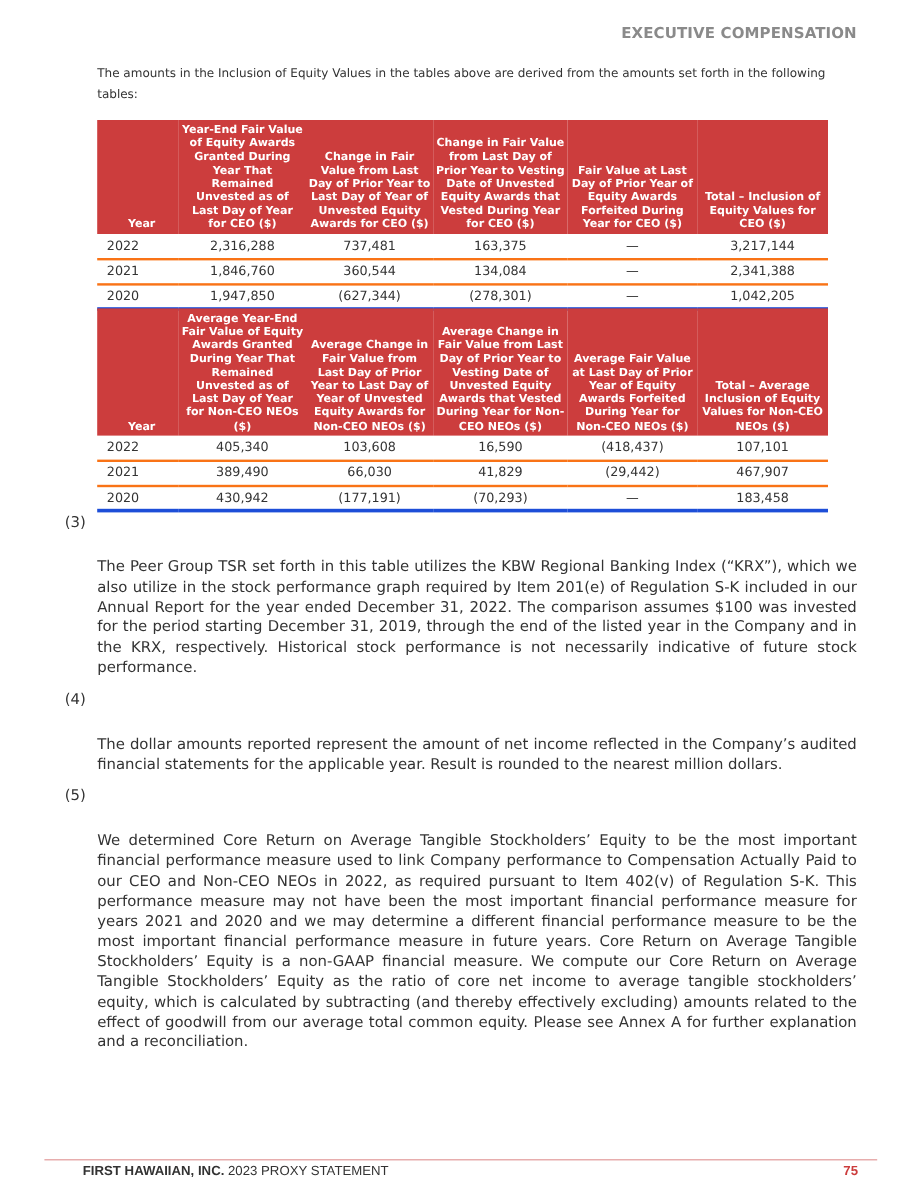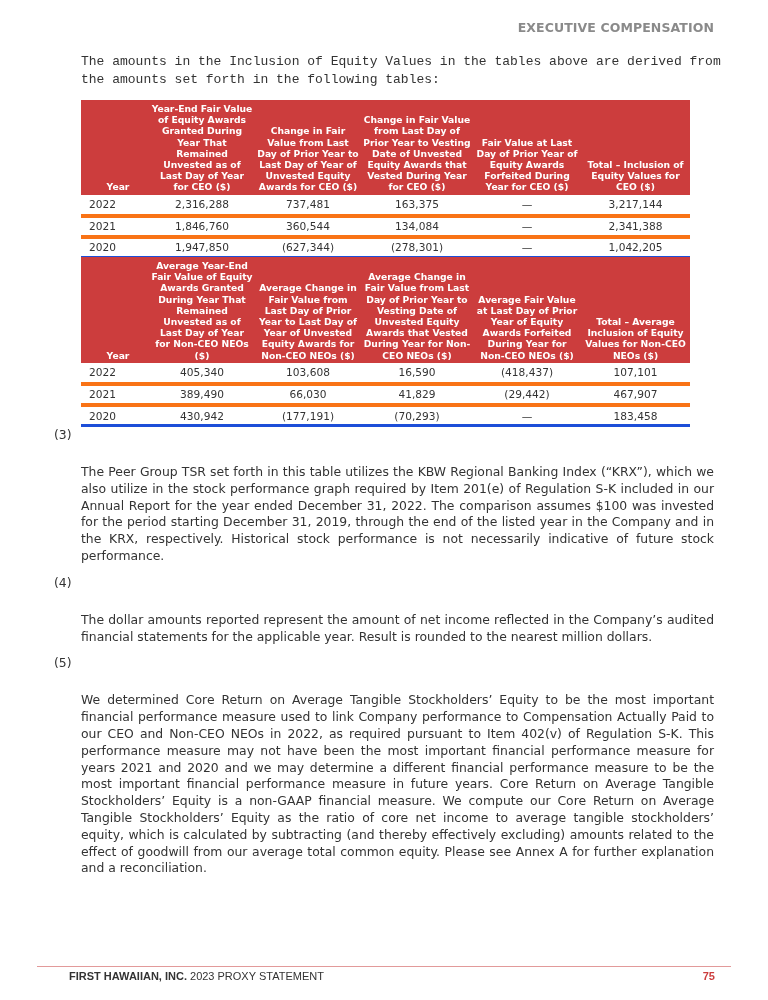--- a/index.html
+++ b/index.html
@@ -5,36 +5,36 @@
     * { box-sizing: border-box; margin: 0; padding: 0; }
     html, body { width: 768px; height: 1000px; background: #ffffff; }
     body { position: relative; font-family: "DejaVu Sans", sans-serif; color: #333333; overflow: hidden; }
 
     .section-header {
       position: absolute; top: 20px; right: 54px;
       font-size: 12.5px; font-weight: bold; color: #8a8a8a; letter-spacing: 0.1px;
     }
     .intro {
       position: absolute; top: 53px; left: 81px; width: 640px;
-      font-size: 13px; line-height: 18px; color: #333; font-family: Liberation Mono, monospace;
+      font-size: 10px; line-height: 18px; color: #333;
     }
 
     table.eq {
       position: absolute; left: 81px; width: 609px;
       border-collapse: collapse; font-size: 10.4px;
     }
     table.eq th {
       background: #cc3d3d; color: #ffffff; font-weight: bold;
       font-size: 9.2px; line-height: 11.2px; text-align: center; vertical-align: bottom;
       padding: 3px 2px 2px 2px;
     }
     table.eq th.year { text-align: center; padding-left: 8px; }
     table.eq td {
       text-align: center; height: 21px; color: #333;
-      border-bottom: 4px solid #f97316; font-size: 10.6px;
+      border-bottom: 2px solid #f97316; font-size: 10.6px;
     }
     table.eq td.year { text-align: left; padding-left: 8px; }
     table.eq tr.last td { border-bottom: 3px solid #1d4ed8; }
 
     #table1 { top: 100px; }
     #table2 { top: 257px; }
 
     .footnotes {
       position: absolute; top: 427px; left: 54px; width: 660px;
       font-size: 12.4px; line-height: 16.8px; color: #333;

